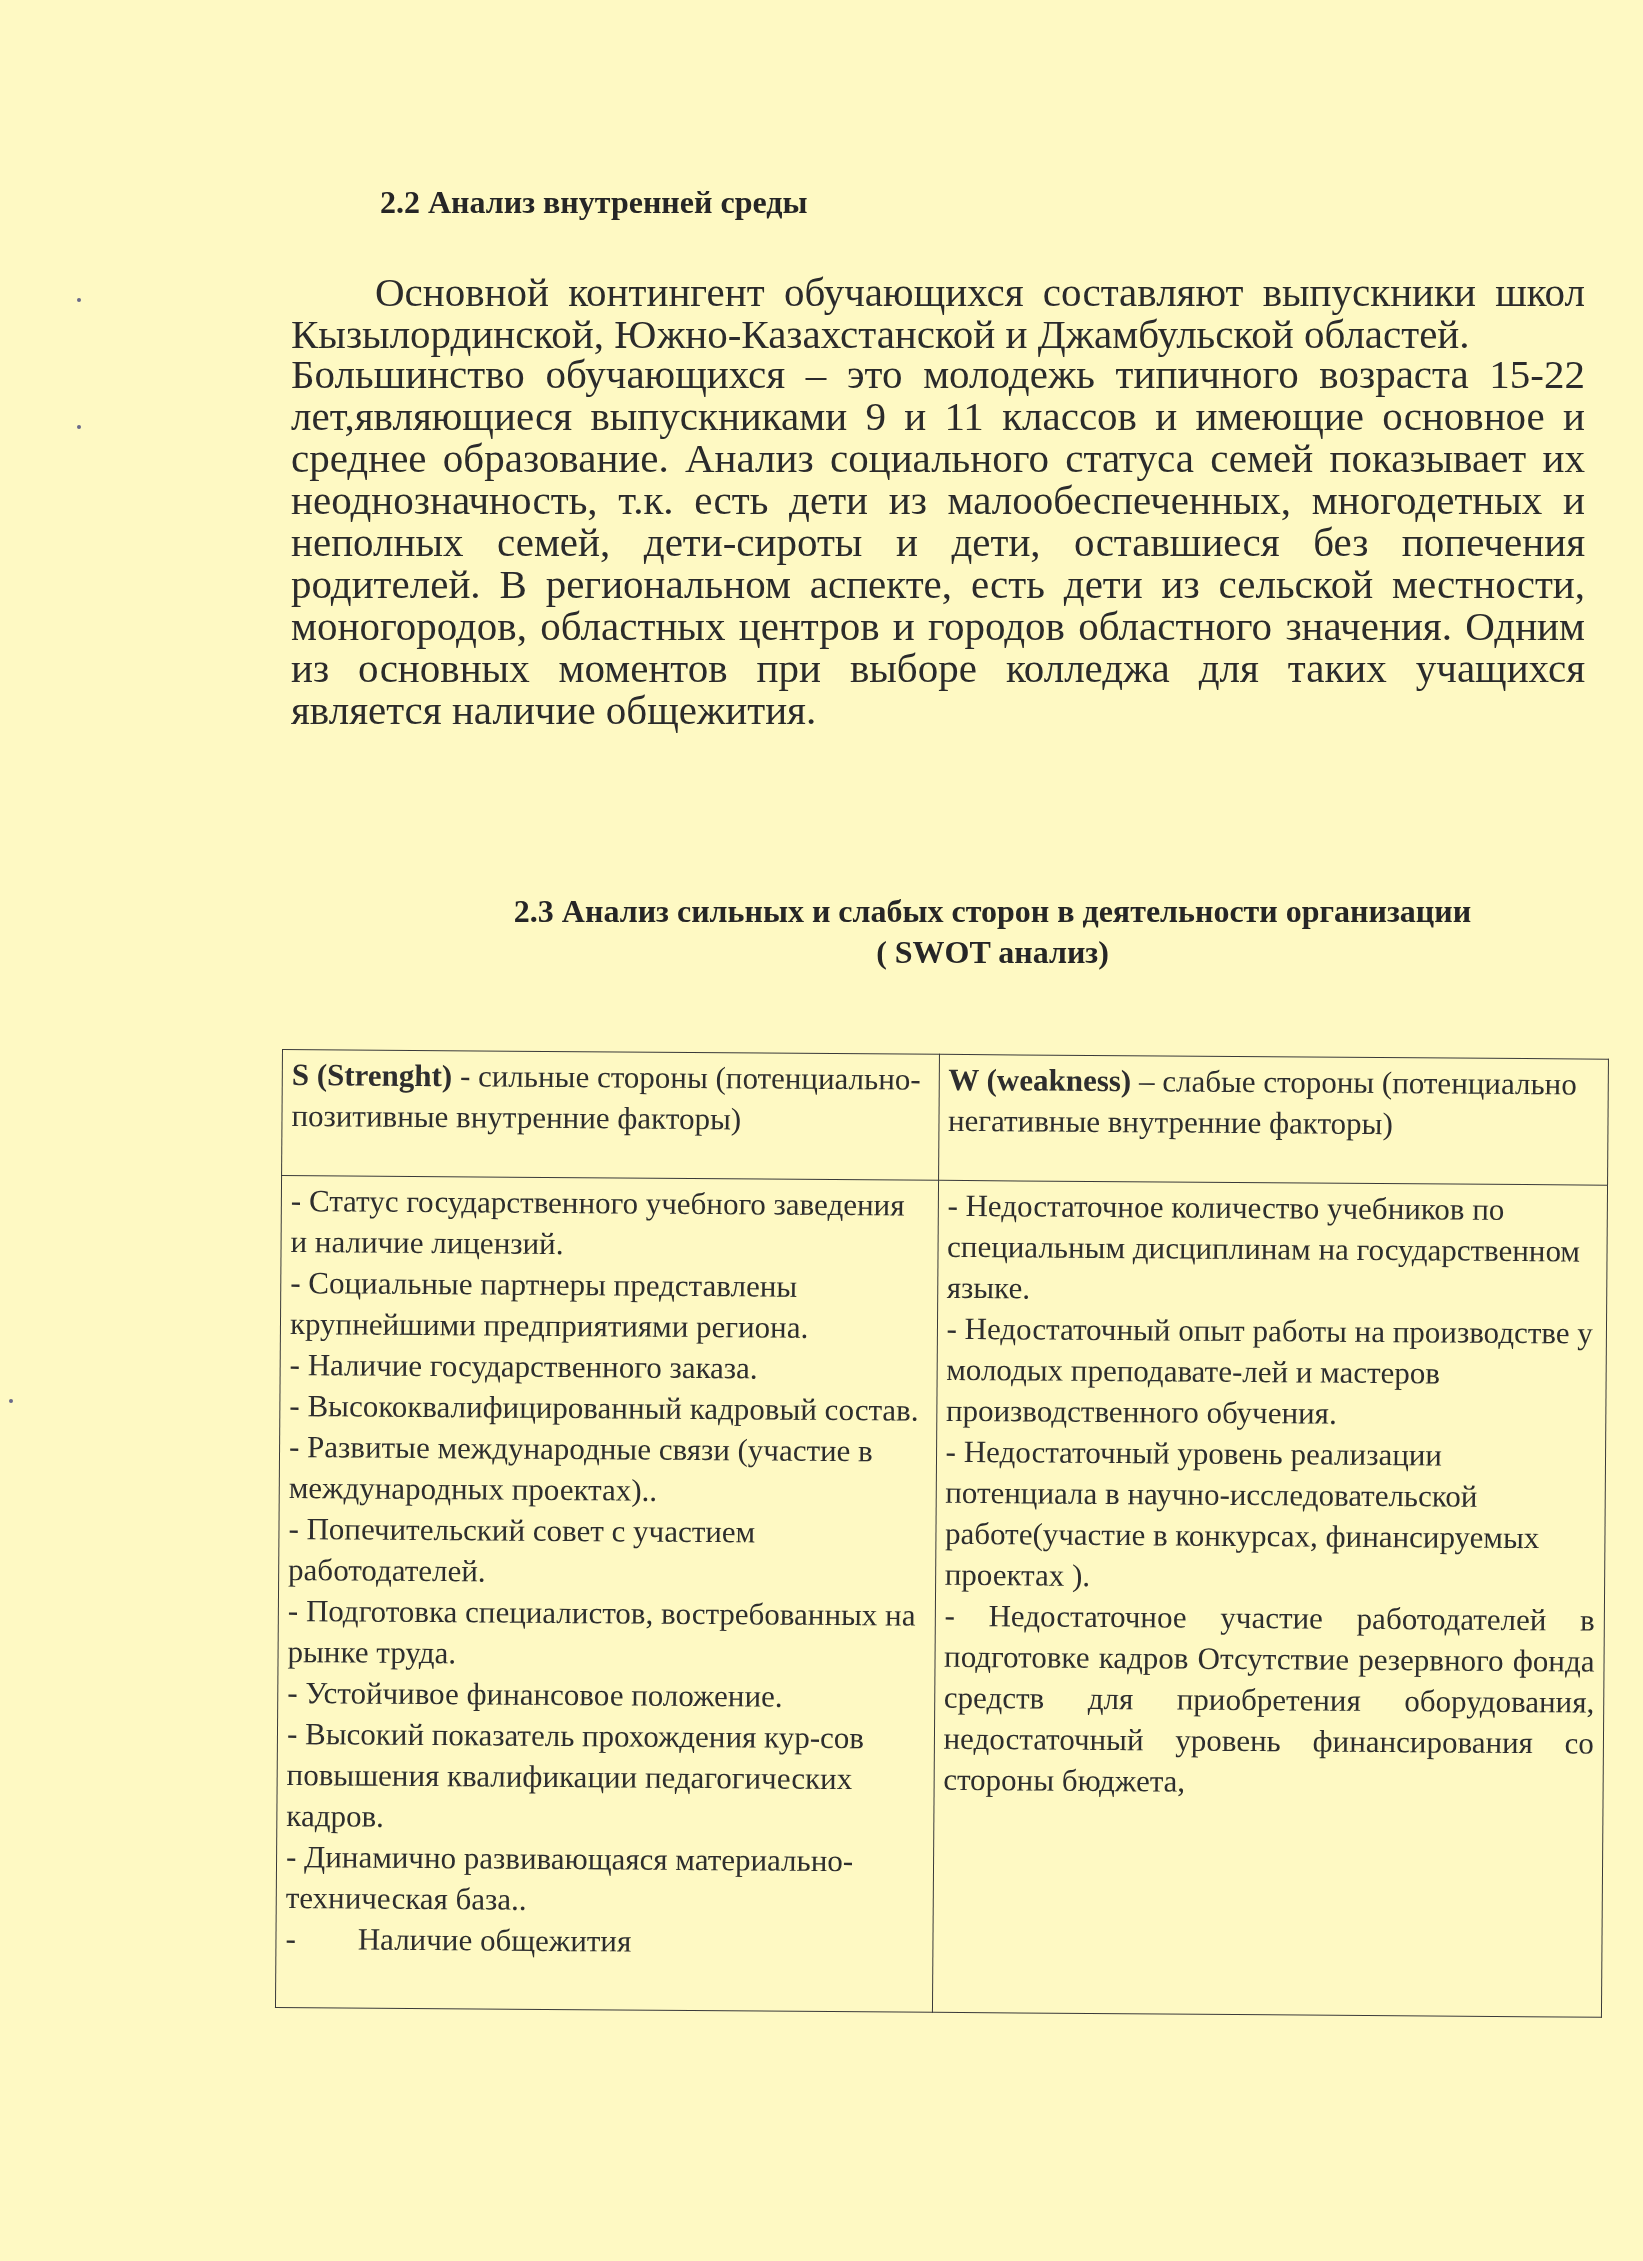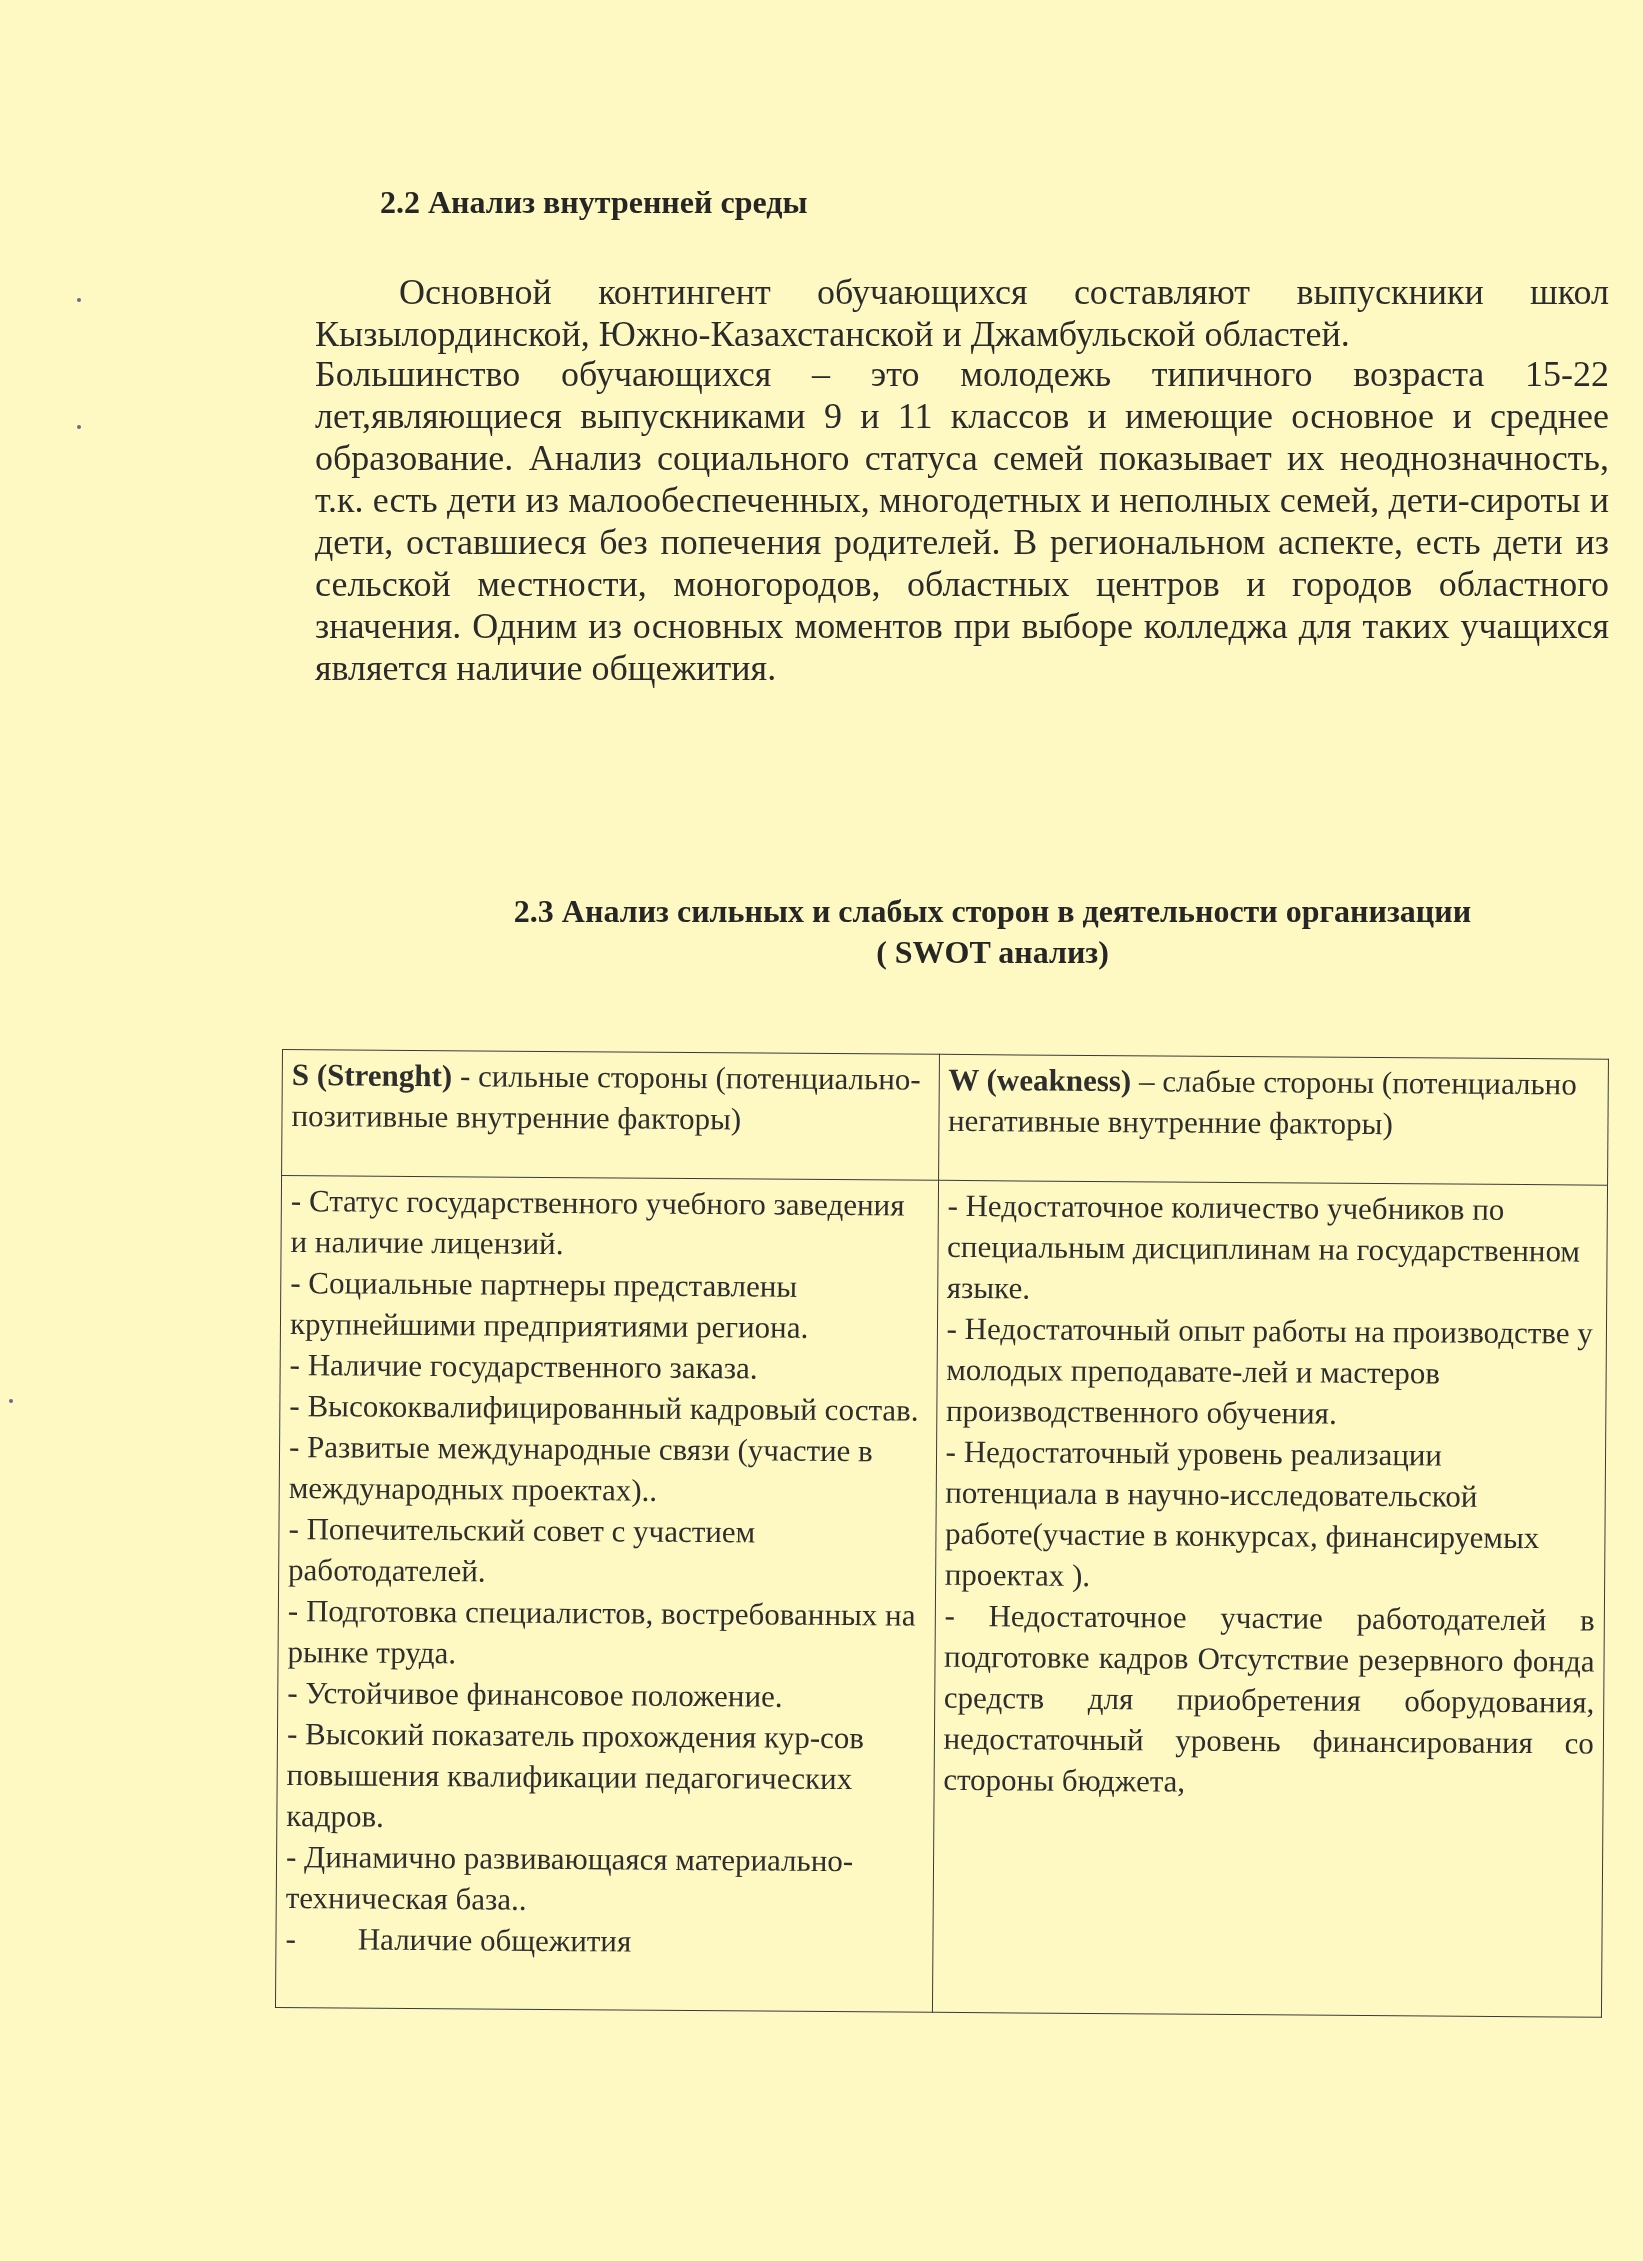--- a/index.html
+++ b/index.html
@@ -4,21 +4,21 @@
 <style>
   html, body { margin: 0; padding: 0; background: #ffffff; }
   body { width: 1644px; height: 2261px; position: relative; overflow: hidden;
          font-family: "Liberation Serif", "DejaVu Serif", serif; color: #2b2b2b; }
   .page { position: absolute; left: 0; top: 0; width: 1644px; height: 2261px; background: #fef9c3; }
 
   .h2 { position: absolute; font-weight: bold; font-size: 32px; line-height: 41px; color: #262626; margin: 0; }
   #h22 { left: 380px; top: 182px; }
   #h23 { left: 380px; top: 891px; width: 1225px; text-align: center; }
 
-  .para { position: absolute; left: 315px; width: 1294px; font-size: 36px; line-height: 42px;
+  .para { position: absolute; left: 291px; width: 1294px; font-size: 41px; line-height: 42px;
           text-align: justify; margin: 0; }
   #p1 { top: 271px; text-indent: 84px; }
   #p2 { top: 312px; }
   #p3 { top: 686px; text-indent: 84px; }
 
   table.swot { position: absolute; left: 282px; top: 1049px; width: 1327px; height: 959px;
                border-collapse: collapse; transform: rotate(0.42deg); transform-origin: 0 0;
                font-size: 31px; line-height: 41px; color: #2e2e2e; }
   table.swot td { border: 1.9px solid #3a3a3a; vertical-align: top; padding: 3.9px 9px 5.2px 9px; }
   table.swot td.s { width: 638px; }

